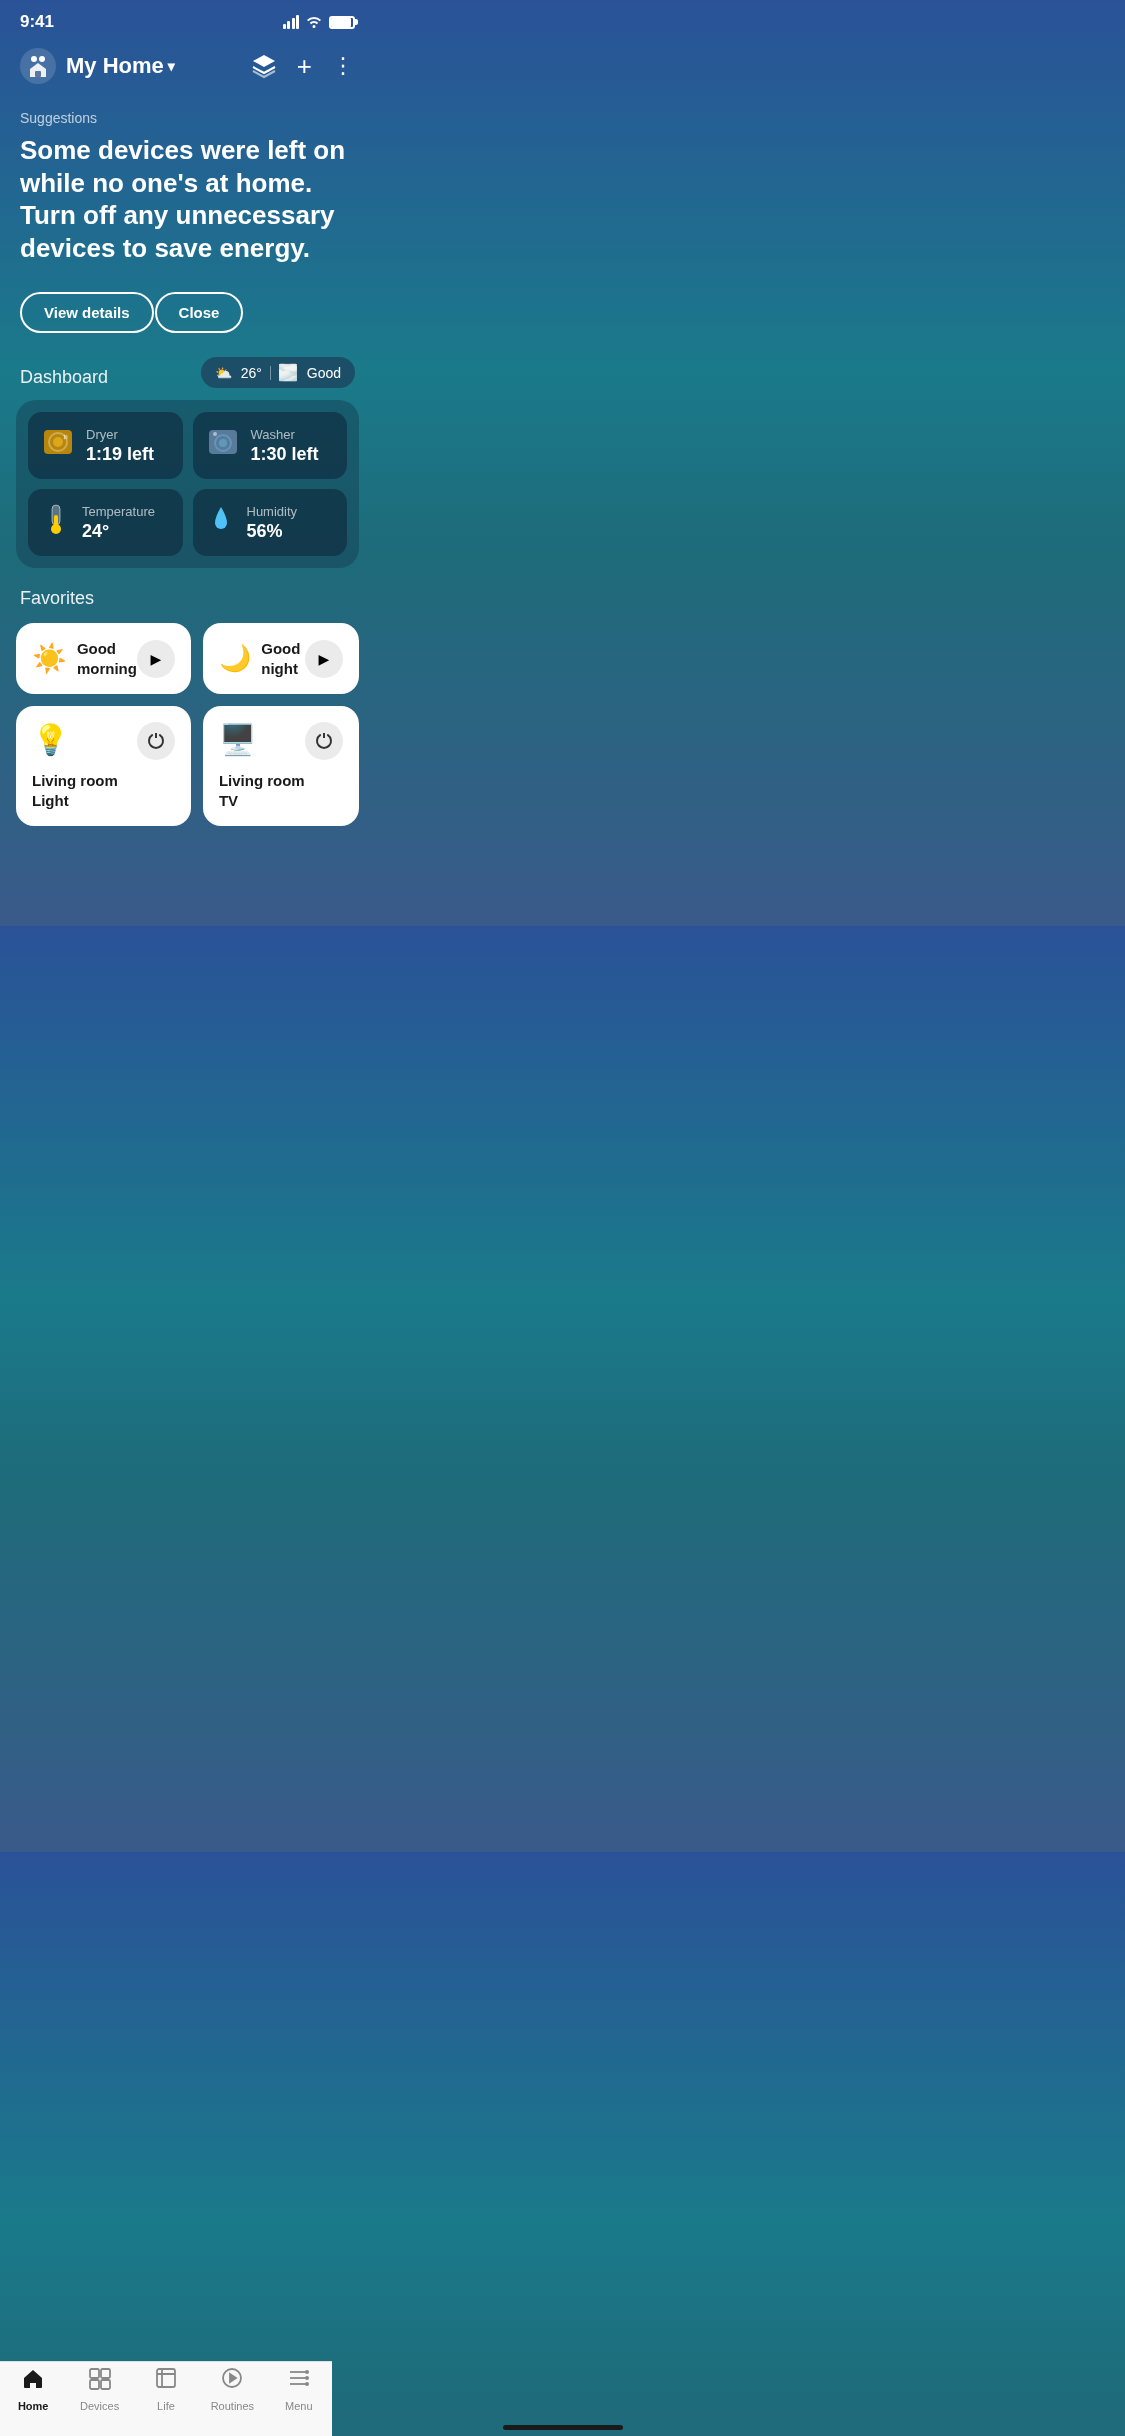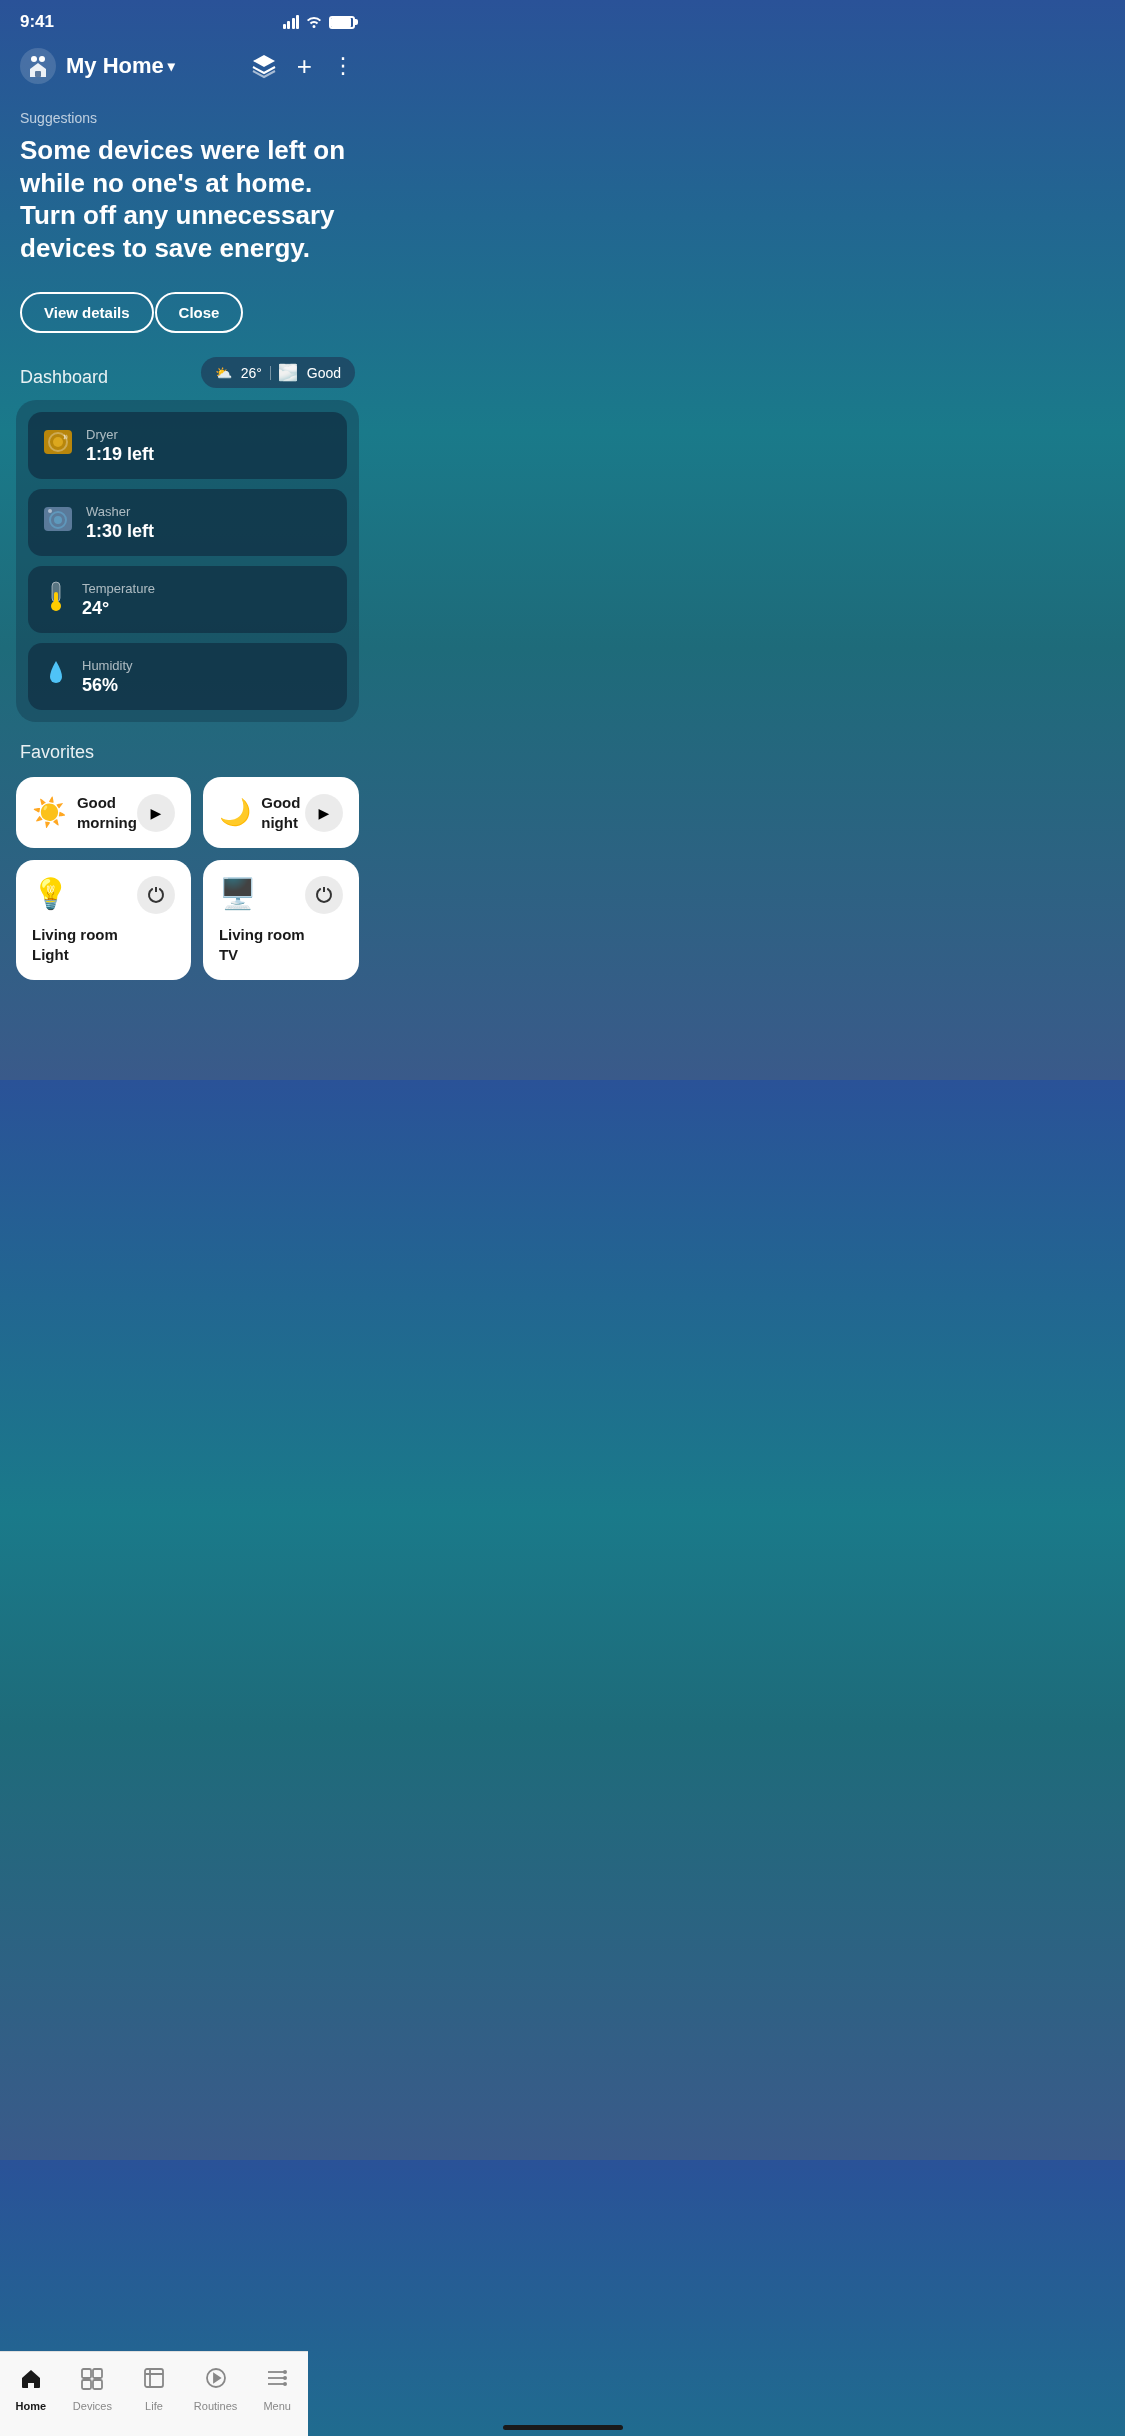--- a/index.html
+++ b/index.html
@@ -155,21 +155,21 @@
       background: rgba(255,255,255,0.4);
     }
 
     .dashboard-grid-container {
       background: rgba(20, 60, 80, 0.45);
       border-radius: 20px;
       padding: 12px;
     }
     .dashboard-grid {
       display: grid;
-      grid-template-columns: 1fr;
+      grid-template-columns: 1fr 1fr;
       gap: 10px;
     }
     .dashboard-card {
       background: rgba(15, 45, 65, 0.7);
       border-radius: 14px;
       padding: 14px;
       display: flex;
       align-items: center;
       gap: 12px;
     }
@@ -269,27 +269,27 @@
       font-weight: 700;
       margin-top: 10px;
       line-height: 1.3;
     }
 
     
     .bottom-nav {
       position: fixed;
       bottom: 0;
       left: 0;
-      width: 308px;
+      width: 332px;
       background: #f8f8f8;
       border-top: 1px solid #e0e0e0;
       display: flex;
       justify-content: space-around;
       align-items: center;
-      padding: 14px 0 24px;
+      padding: 4px 0 24px;
     }
     .nav-item {
       display: flex;
       flex-direction: column;
       align-items: center;
       gap: 4px;
       cursor: pointer;
       min-width: 60px;
     }
     .nav-icon { font-size: 22px; }

